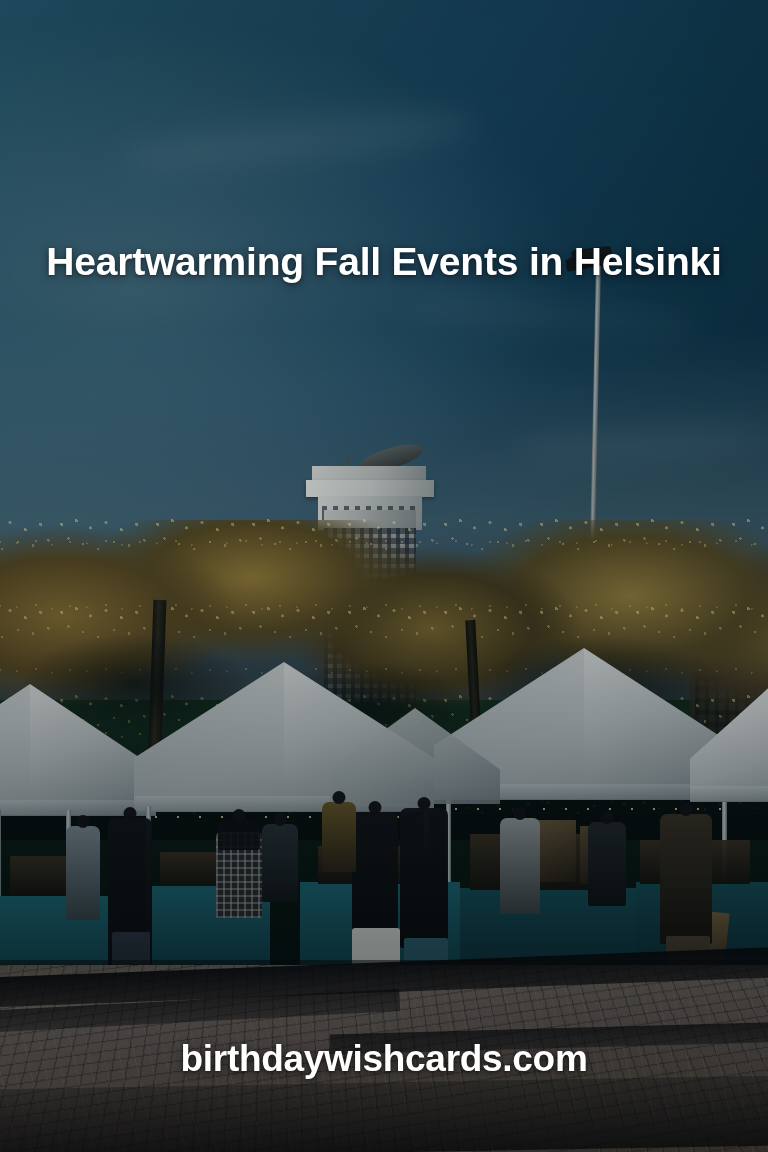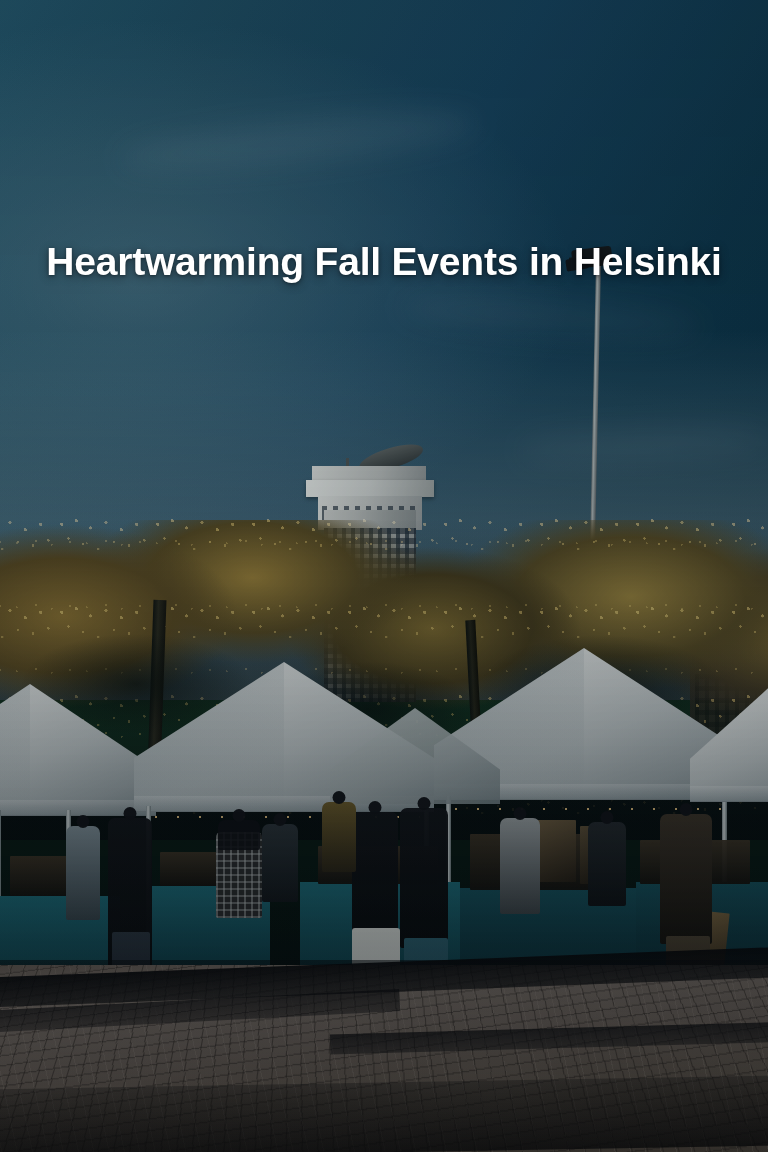--- a/index.html
+++ b/index.html
@@ -419,15 +419,16 @@
   <div class="cobble-tex2"></div>
   <div class="shadow-band sb1"></div>
   <div class="shadow-band sb2"></div>
   <div class="shadow-band sb3"></div>
   <div class="shadow-band sb4"></div>
 
   <div class="veil"></div>
 
   <div class="text-layer">
     <div class="headline">Heartwarming Fall Events in Helsinki</div>
+    <div class="footer">birthdaywishcards.com</div>
   </div>
 
 </div>
 
 </body></html>

